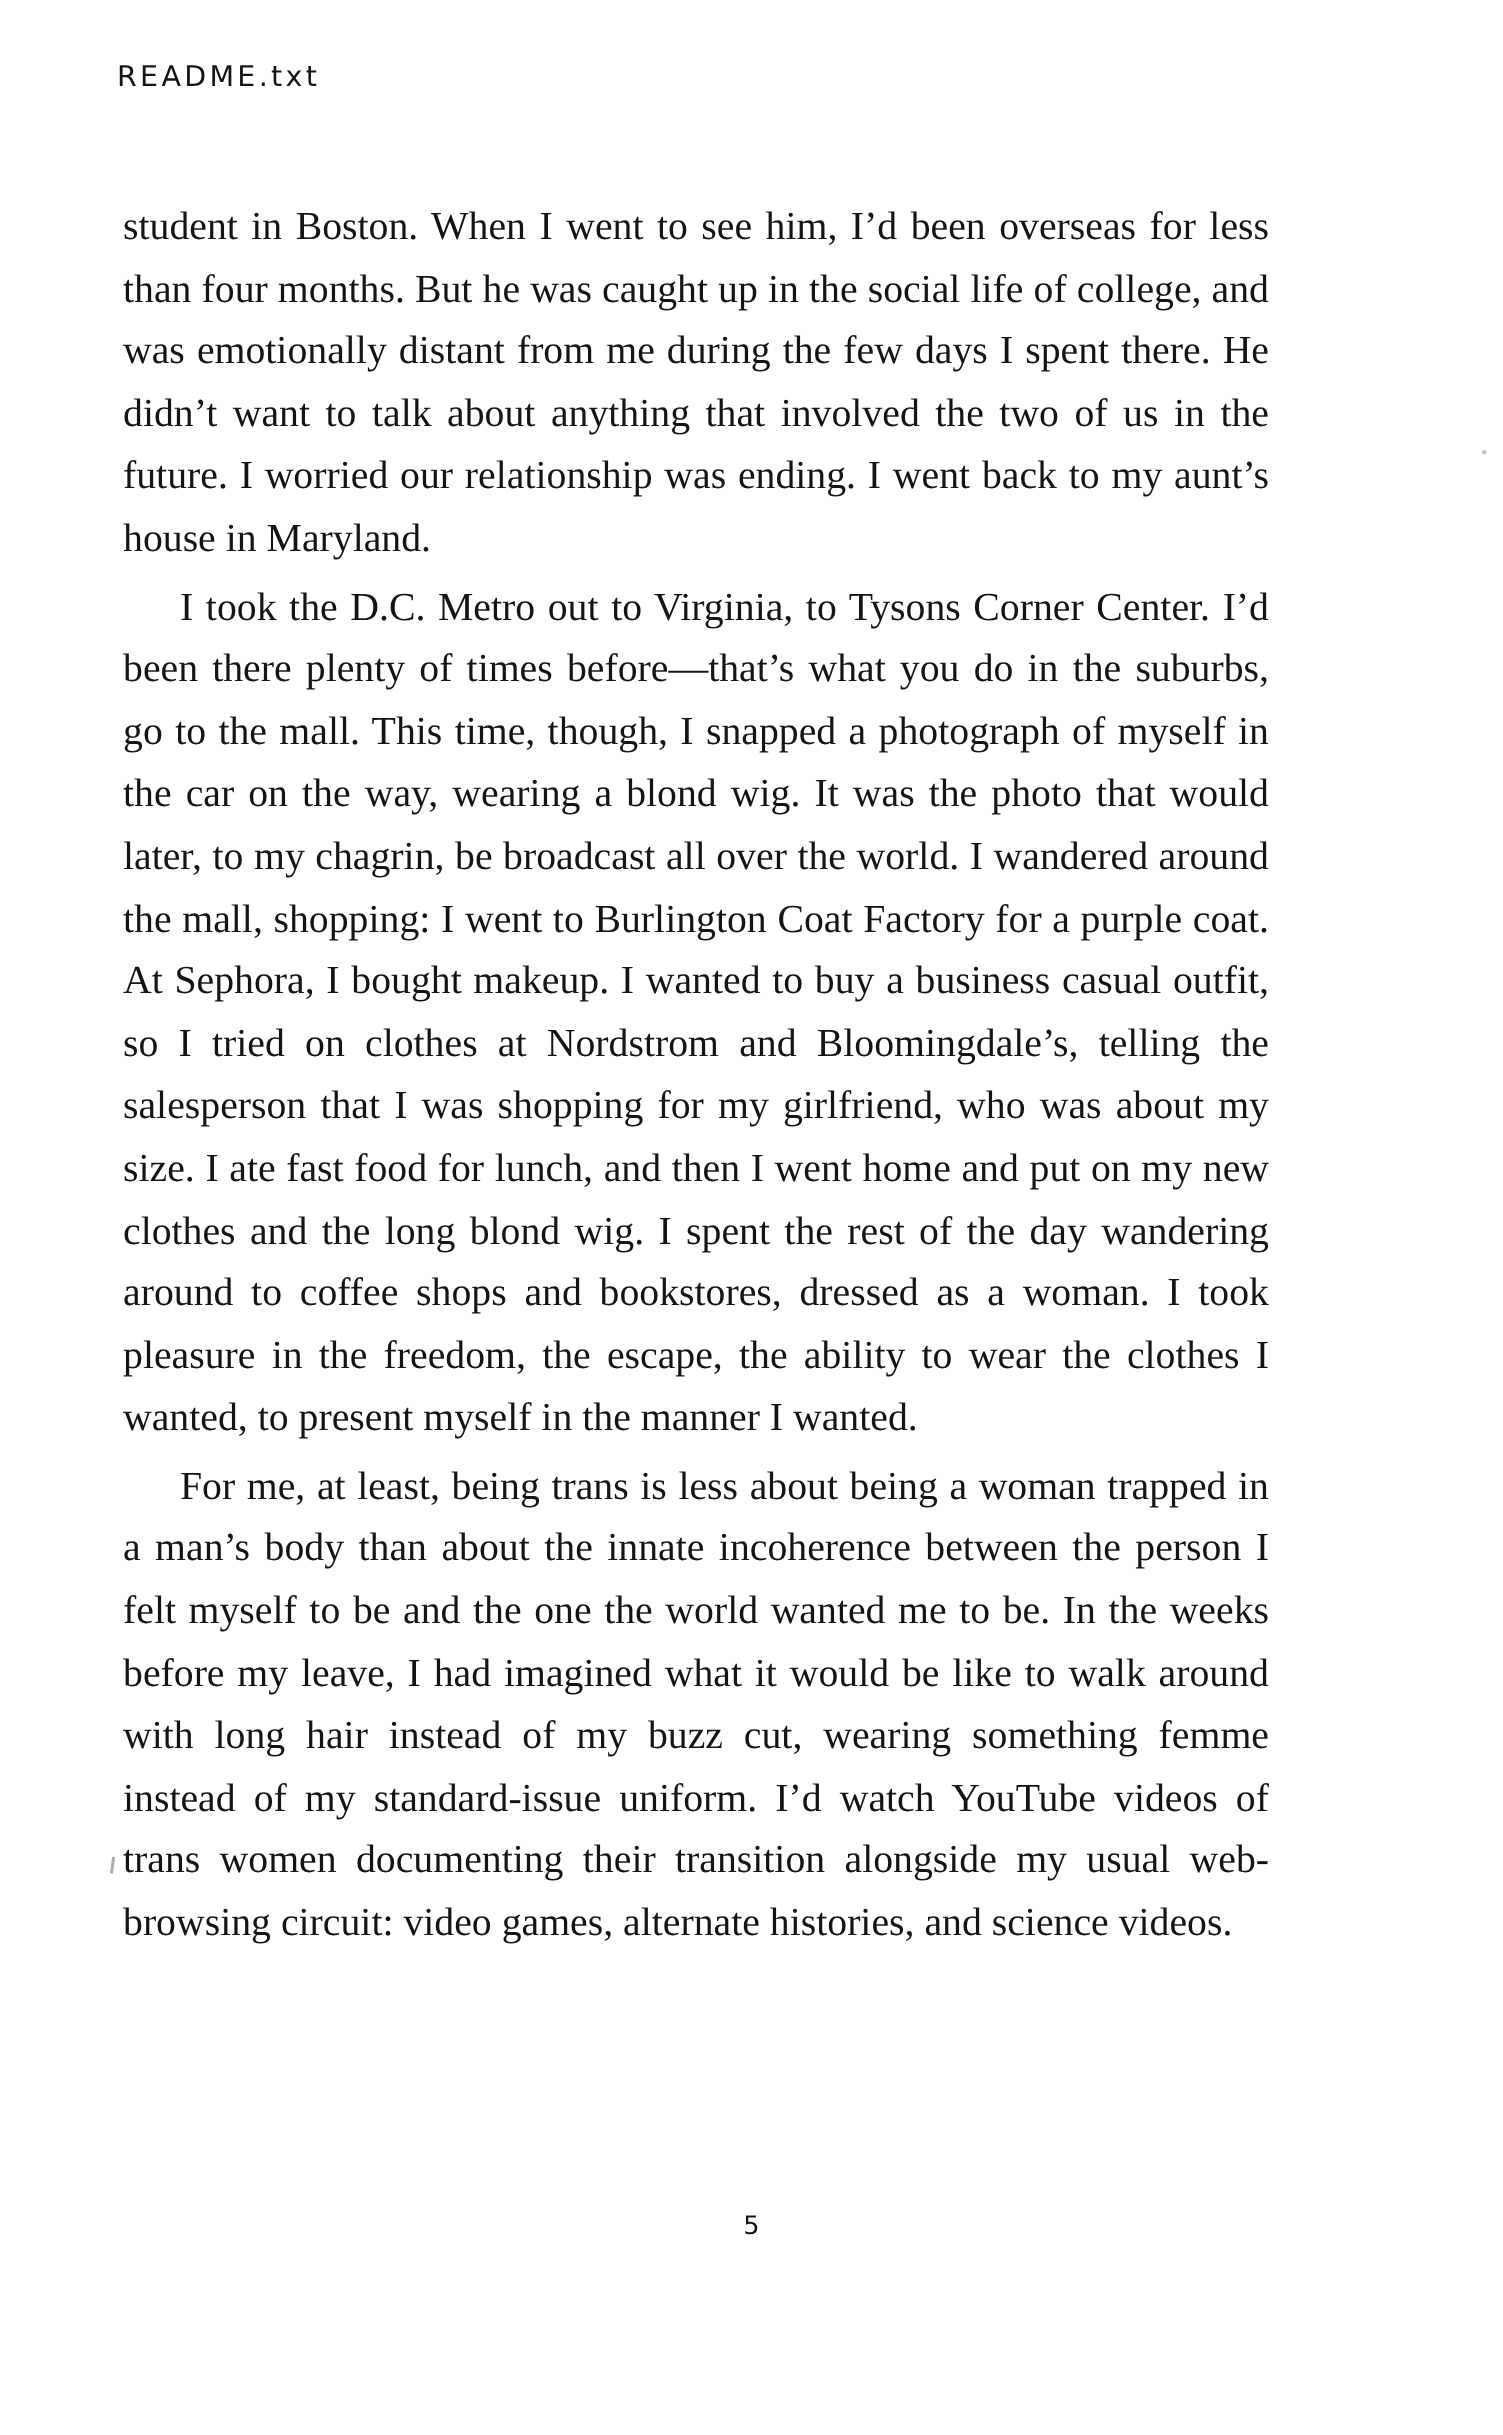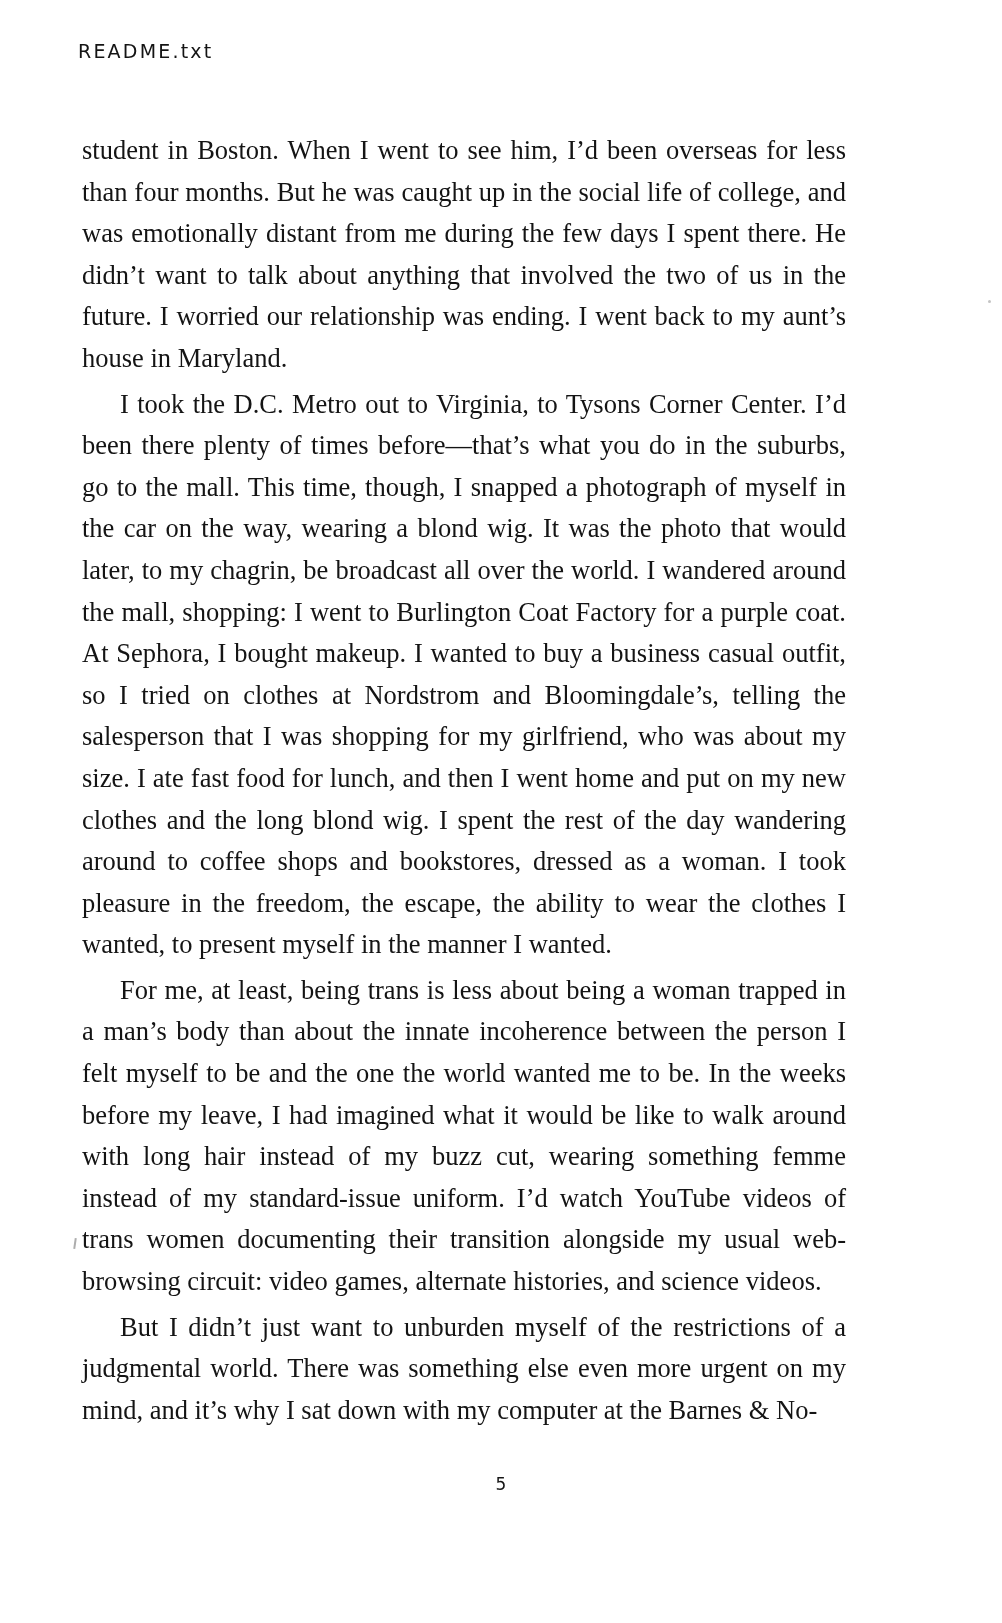--- a/index.html
+++ b/index.html
@@ -86,21 +86,20 @@
 <body>
 
 <div class="page">
 
   <div class="running-head">README.txt</div>
 
   <div class="text-block">
     <p class="para">student in Boston. When I went to see him, I’d been overseas for less than four months. But he was caught up in the social life of college, and was emotionally distant from me during the few days I spent there. He didn’t want to talk about anything that involved the two of us in the future. I worried our relationship was ending. I went back to my aunt’s house in Maryland.</p>
     <p class="para indent">I took the D.C. Metro out to Virginia, to Tysons Corner Center. I’d been there plenty of times before—that’s what you do in the suburbs, go to the mall. This time, though, I snapped a photograph of myself in the car on the way, wearing a blond wig. It was the photo that would later, to my chagrin, be broadcast all over the world. I wandered around the mall, shopping: I went to Burlington Coat Factory for a purple coat. At Sephora, I bought makeup. I wanted to buy a business casual outfit, so I tried on clothes at Nordstrom and Bloomingdale’s, telling the salesperson that I was shopping for my girlfriend, who was about my size. I ate fast food for lunch, and then I went home and put on my new clothes and the long blond wig. I spent the rest of the day wandering around to coffee shops and bookstores, dressed as a woman. I took pleasure in the freedom, the escape, the ability to wear the clothes I wanted, to present myself in the manner I wanted.</p>
     <p class="para indent">For me, at least, being trans is less about being a woman trapped in a man’s body than about the innate incoherence between the person I felt myself to be and the one the world wanted me to be. In the weeks before my leave, I had imagined what it would be like to walk around with long hair instead of my buzz cut, wearing something femme instead of my standard-issue uniform. I’d watch YouTube videos of trans women documenting their transition alongside my usual web-browsing circuit: video games, alternate histories, and science videos.</p>
-    <p class="para indent">But I didn’t just want to unburden myself of the restrictions of a judgmental world. There was something else even more urgent on my mind, and it’s why I sat down with my computer at the Barnes &amp; No-</p>
   </div>
 
   <div class="stray-mark"></div>
   <div class="edge-mark"></div>
 
   <div class="folio">5</div>
 
 </div>
 
 </body></html>

